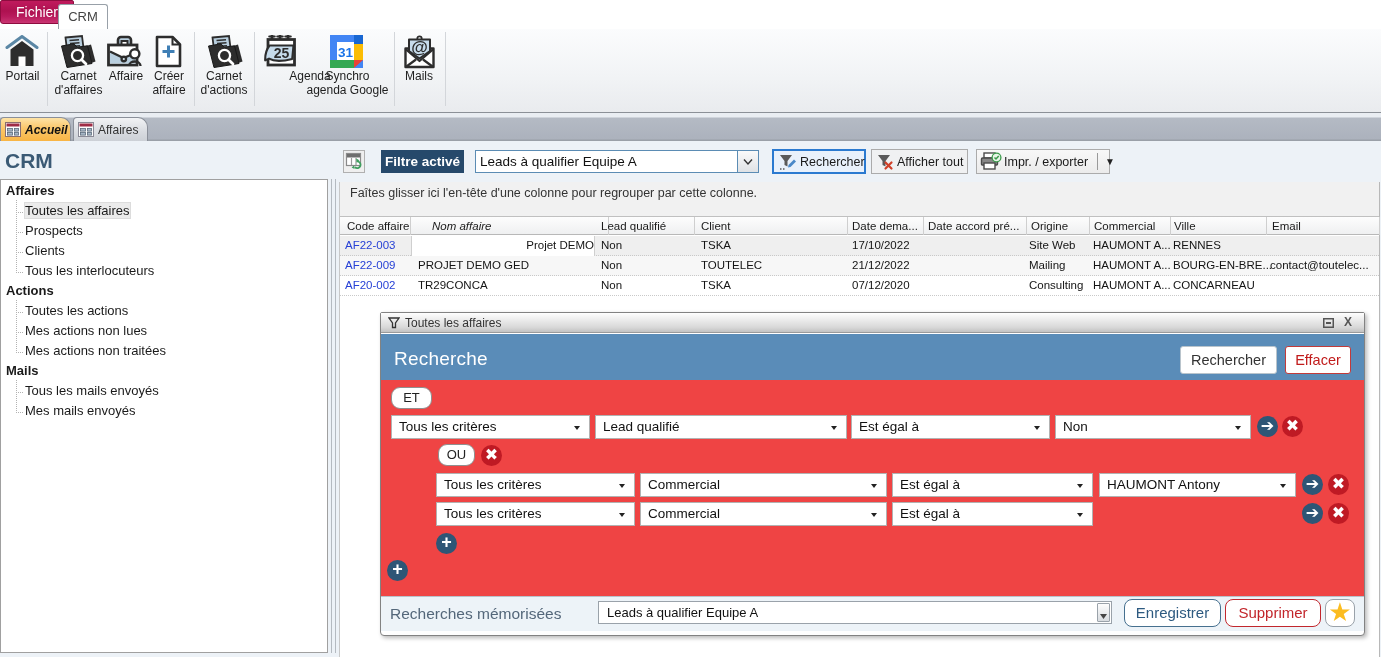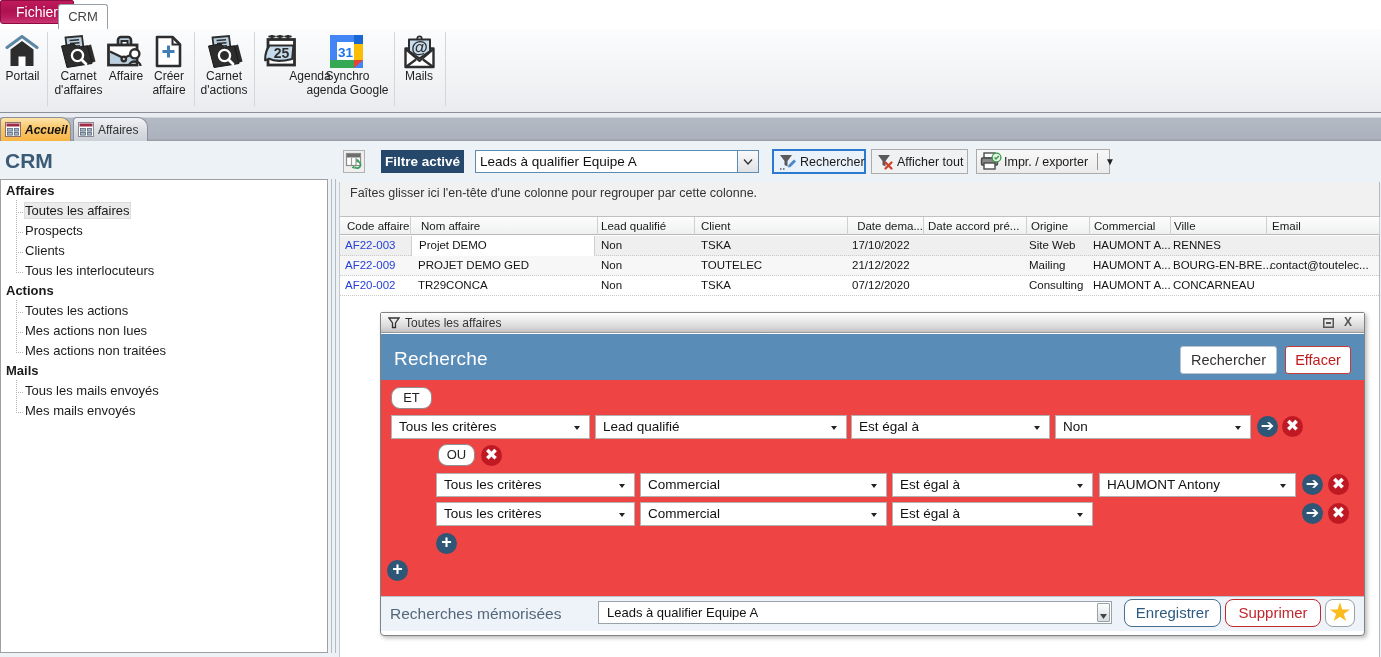--- a/index.html
+++ b/index.html
@@ -72,21 +72,21 @@
   
   #gridwrap { left:339px; top:41px; width:1041px; height:611px; background:#fff;
     border-left:1px solid #c8c8c8; border-right:1px solid #b8b8b8; }
   #groupbar { left:0; top:0; width:100%; height:34px; background:#f1f1f1;
     font-size:12.5px; color:#333; line-height:23px; padding-left:10px; }
   #ghead { left:0; top:34px; width:100%; height:19px;
     background:linear-gradient(#fdfdfd,#eff0f1); border-top:1px solid #c0c0c0;
     border-bottom:1px solid #b8b8b8; font-size:11.5px; color:#1a1a1a; }
   .gh { position:absolute; top:0; height:18px; line-height:18px; border-right:1px solid #cfcfcf;
     white-space:nowrap; overflow:hidden; }
-  .grow { position:absolute; left:0; width:100%; height:20px; font-size:11.5px; color:#141414; }
+  .grow { position:absolute; left:0; width:100%; height:20px; font-size:11.5px; color:#141414;text-align:right; }
   .gc { position:absolute; top:0; height:20px; line-height:19px; white-space:nowrap; overflow:hidden; }
   .blue { color:#2741d6; }
   .dotb { border-bottom:1px dotted #c9c9c9; }
 
   
   #dlg { left:380px; top:171px; width:985px; height:324px; background:#fff;
     border:1px solid #828282; border-radius:2px 2px 4px 4px;
     box-shadow:2px 2px 4px rgba(0,0,0,0.28); }
   #dlg-title { left:0; top:0; width:100%; height:20px;
     background:linear-gradient(#fefefe,#d8d8d8 75%,#c2c2c2);
@@ -279,24 +279,24 @@
     <rect x="1.5" y="6" width="16" height="7" rx="1" fill="#888" stroke="#4a4a4a" stroke-width="1.4"></rect>
     <rect x="4" y="11" width="11" height="6" fill="#fff" stroke="#4a4a4a" stroke-width="1.4"></rect>
     <circle cx="16.5" cy="5.5" r="4.4" fill="#e8f4e8" stroke="#3a9a4a" stroke-width="1.3"></circle>
     <path d="M14.5 5.5 L16 7 L18.7 4" fill="none" stroke="#3a9a4a" stroke-width="1.5"></path>
   </svg>Impr. / exporter<span style="display:inline-block; flex-shrink:0; width:1px; height:17px; background:#999; margin:0 7px 0 9px;"></span><span style="font-size:10px; color:#222; margin-right:4px;">▼</span></div>
 
   <div class="abs" id="gridwrap" style="position:absolute;">
     <div class="abs" id="groupbar" style="position:absolute;">Faîtes glisser ici l'en-tête d'une colonne pour regrouper par cette colonne.</div>
     <div class="abs" id="ghead" style="position:absolute;">
         <div class="gh" style="left:0px; width:71px; padding-left:7px;">Code affaire</div>
-        <div class="gh" style="left:74px; width:184px; padding-left:7px;">Nom affaire</div>
+        <div class="gh" style="left:85px; width:184px; padding-left:7px;font-style:italic;">Nom affaire</div>
         <div class="gh" style="left:255px; width:100px; padding-left:6px;">Lead qualifié</div>
         <div class="gh" style="left:355px; width:153px; padding-left:6px;">Client</div>
-        <div class="gh" style="left:508px; width:76px; padding-left:4px;text-align:right;">Date dema...</div>
+        <div class="gh" style="left:508px; width:76px; padding-left:4px;">Date dema...</div>
         <div class="gh" style="left:584px; width:103px; padding-left:4px;">Date accord pré...</div>
         <div class="gh" style="left:687px; width:63px; padding-left:4px;">Origine</div>
         <div class="gh" style="left:750px; width:81px; padding-left:4px;">Commercial</div>
         <div class="gh" style="left:831px; width:96px; padding-left:3px;">Ville</div>
         <div class="gh" style="left:927px; width:113px; padding-left:5px;">Email</div>
       </div>
     <div id="grows">
         <div class="grow dotb" style="top:54px; background:#efefef">
           <div class="gc blue" style="left:5px;">AF22-003</div>
           <div class="gc" style="background:#fff; border-left:1px solid #cfcfcf; border-right:1px solid #cfcfcf; left:71px; width:184px; padding-left:7px;">Projet DEMO</div>

